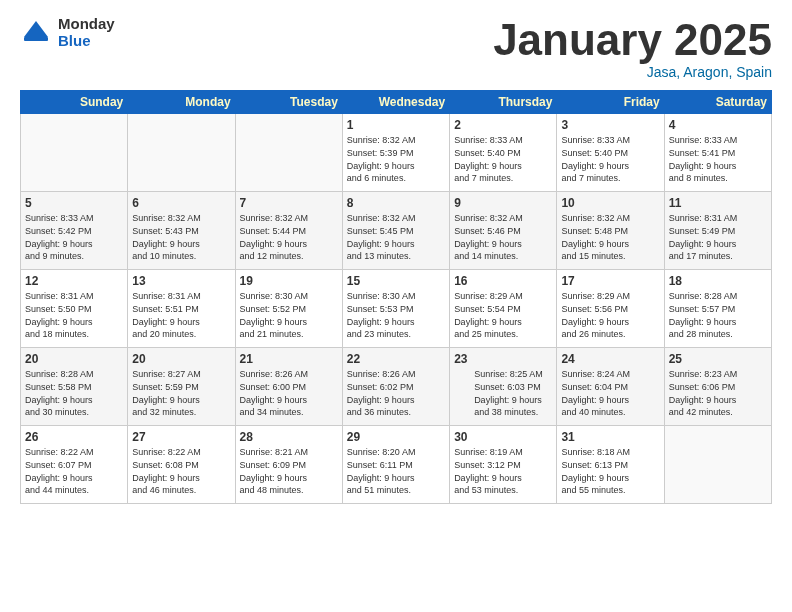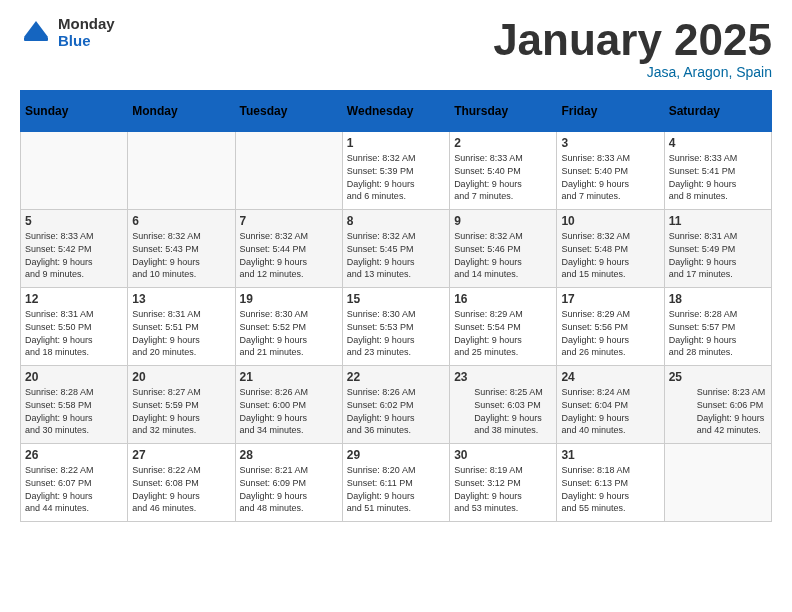--- a/index.html
+++ b/index.html
@@ -58,25 +58,25 @@
       font-size: 14px;
       color: #0369a1;
     }
     .calendar {
       width: 100%;
       border-collapse: collapse;
       table-layout: fixed;
     }
     .calendar thead th {
       background: #1565c0;
-      color: #000000;
+      color: #fef9c3;
       font-size: 12px;
       font-weight: bold;
-      padding: 13px 4px;
-      text-align: left;
+      padding: 4px 4px;
+      text-align: right;
       border: 1px solid #1565c0;
     }
     .calendar tbody td {
       border: 1px solid #ccc;
       vertical-align: top;
       padding: 4px 4px 3px 4px;
       font-size: 9.5px;
       color: #333;
       height: 78px;
       background: #fff;
@@ -307,21 +307,21 @@
           </td>
           <td>
             <span class="day-num">24</span>
             <div class="day-info" style="white-space: pre-line;">Sunrise: 8:24 AM
 Sunset: 6:04 PM
 Daylight: 9 hours
 and 40 minutes.</div>
           </td>
           <td>
             <span class="day-num">25</span>
-            <div class="day-info" style="white-space: pre-line; margin-left: 28px;">Sunrise: 8:23 AM
+            <div class="day-info" style="white-space: pre-line;">Sunrise: 8:23 AM
 Sunset: 6:06 PM
 Daylight: 9 hours
 and 42 minutes.</div>
           </td>
         </tr>
         <tr>
           <td>
             <span class="day-num">26</span>
             <div class="day-info" style="white-space: pre-line;">Sunrise: 8:22 AM
 Sunset: 6:07 PM

